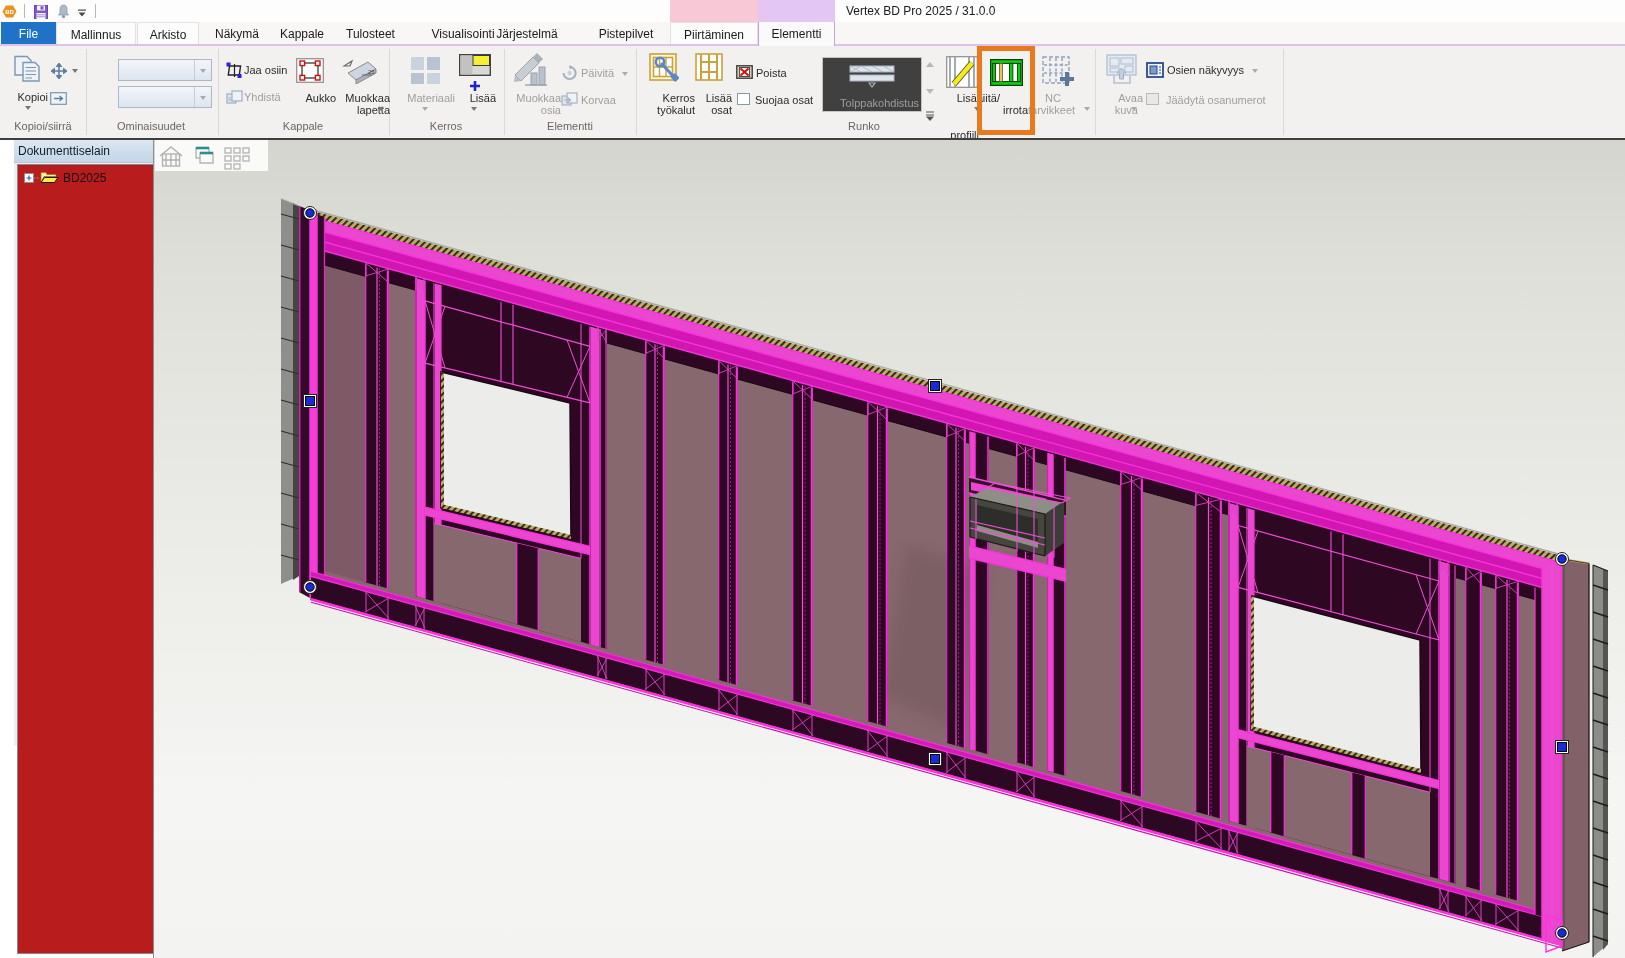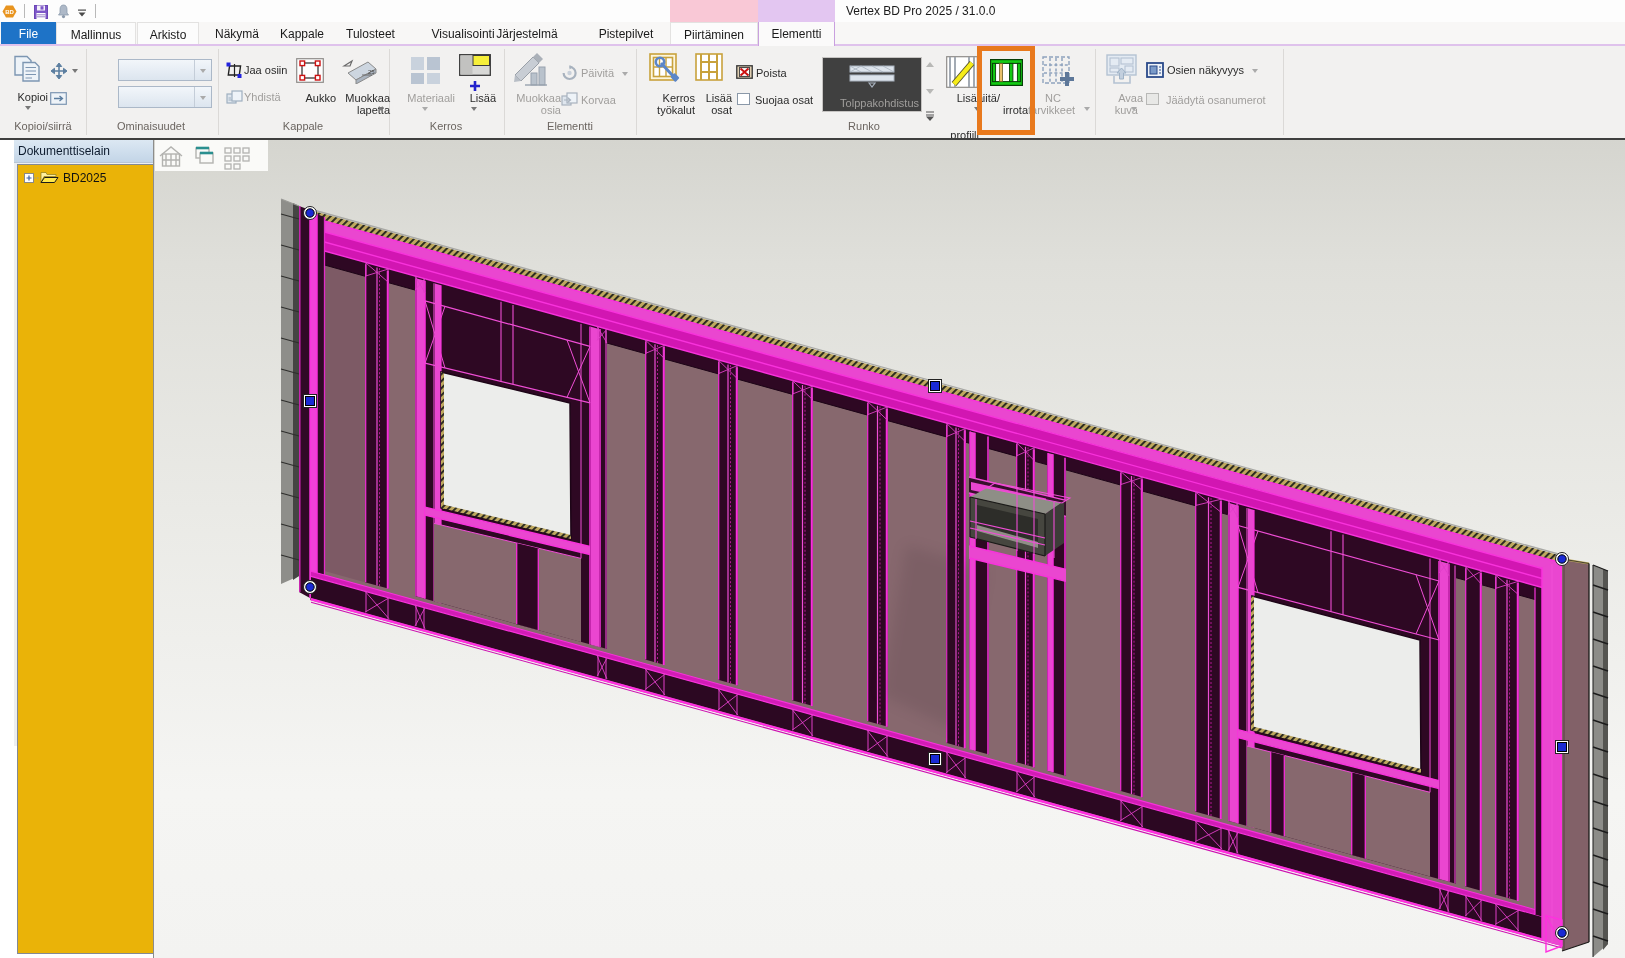--- a/index.html
+++ b/index.html
@@ -29,21 +29,21 @@
 .caret.gray2 { border-top-color:#aaa; }
 .combo { position:absolute; left:118px; width:94px; height:22px; background:linear-gradient(#f2f6fa,#dce5ef); border:1px solid #abb8c8; }
 .combo .cbtn { position:absolute; right:0; top:0; width:17px; height:100%; border-left:1px solid #c4cdd8; }
 #tolppa { left:822px; top:11px; width:100px; height:55px; background:#404040; border:1px solid #c6c4c2; }
 #orangebox { left:977px; top:0px; width:58px; height:89px; border:5px solid #e8791d; z-index:9; }
 
 #darkline { left:0; top:138px; width:1625px; height:2px; background:#3f3f3f; }
 #leftpanel { left:0; top:140px; width:153px; height:606px; background:#edeff1;margin-left:14px; }
 #dokhead { left:0; top:0; width:153px; height:23px; background:linear-gradient(180deg,#dce8f3,#c3d5e7); border-bottom:1px solid #b8c6d6; }
 #dokhead span { position:absolute; left:4px; top:4px; font-size:12px; color:#0d1b2e; }
-#treebox { left:3px; top:24px; width:147px; height:790px; background:#eab308; border:1px solid #848a93; }
+#treebox { left:3px; top:24px; width:147px; height:790px; background:#b91c1c; border:1px solid #848a93; }
 #viewport { left:153px; top:140px; width:1472px; height:818px; border-left:1px solid #8d8d8b;
   background:linear-gradient(180deg,#d5d5cf 0%,#dfdfda 15%,#eaeae6 45%,#f5f5f3 80%,#f3f3f1 100%); }
 #vtoolbar { left:1px; top:0; width:113px; height:31px; background:#fafaf8; }
 svg text { font-family:"Liberation Sans", sans-serif; }
 </style>
 </head>
 <body>
 <div id="app">
 
   <div id="titlebar" class="abs">

